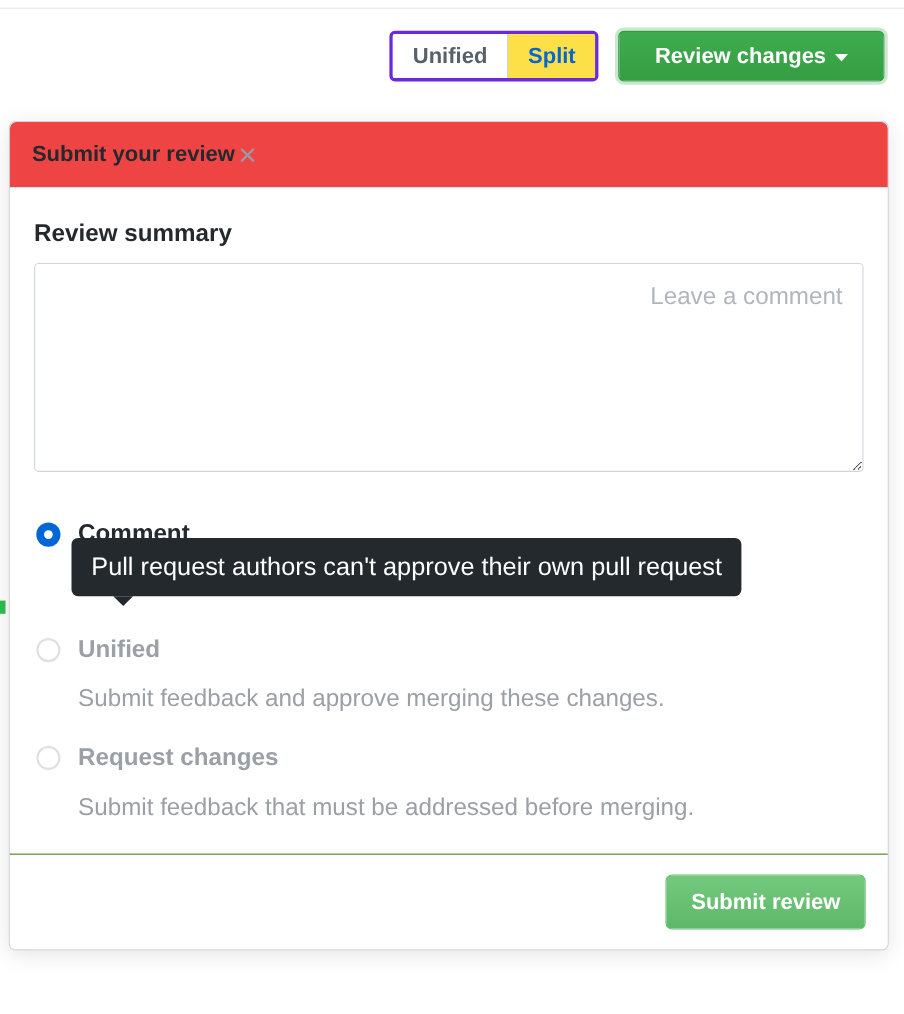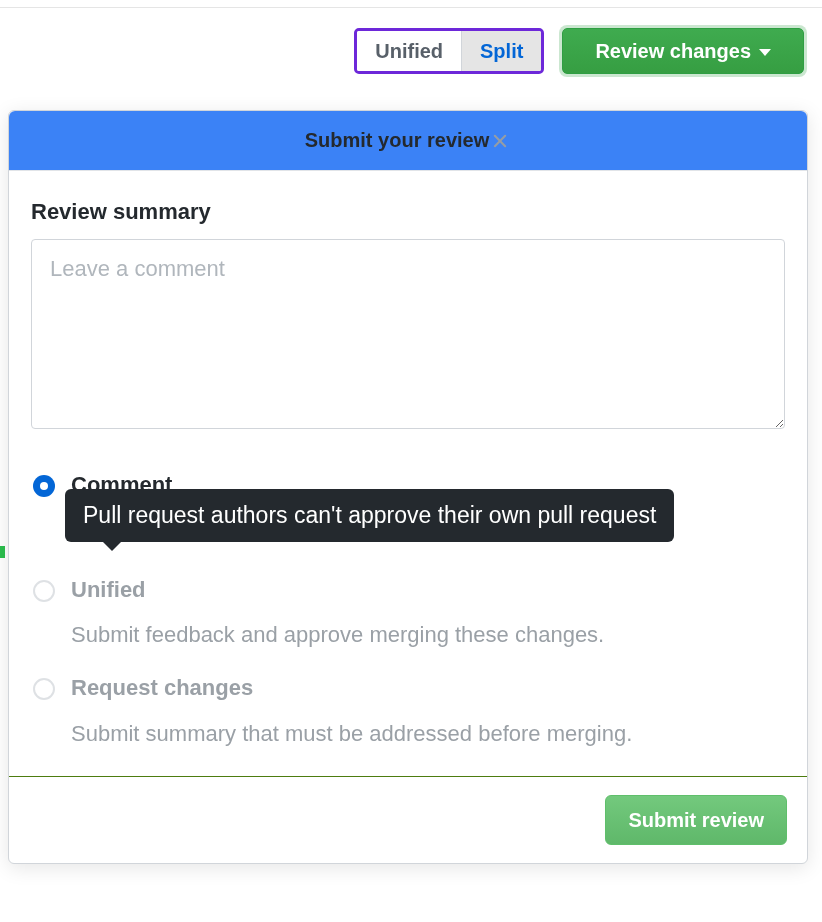--- a/index.html
+++ b/index.html
@@ -39,21 +39,21 @@
     font-size: 20px;
     font-weight: 600;
     color: #586069;
     display: flex;
     align-items: center;
     background: #fff;
     cursor: pointer;
   }
   .segmented .seg.active {
     color: #0366d6;
-    background: #e5e5e5;
+    background: #fde047;
   }
   .segmented .seg + .seg {
     border-left: 1px solid #d1d5da;
   }
   .btn-green {
     display: inline-flex;
     align-items: center;
     gap: 8px;
     height: 46px;
     padding: 0 32px;
@@ -79,24 +79,24 @@
     left: 8px; top: 110px;
     width: 800px;
     background: #fff;
     border: 1px solid #d1d5da;
     border-radius: 6px;
     box-shadow: 0 4px 20px rgba(0,0,0,0.1);
   }
   .panel-header {
     display: flex;
     align-items: center;
-    justify-content: center;
+    justify-content: flex-start;
     padding: 18px 20px;
     border-bottom: 1px solid #e1e4e8;
-    background: #3b82f6;
+    background: #ef4444;
     border-radius: 6px 6px 0 0;
   }
   .panel-header h3 {
     margin: 0;
     font-size: 20px;
     font-weight: 600;
     color: #24292e;
   }
   .close-x svg { display: block; }
   .close-x { cursor: pointer; color: #959da5; }
@@ -113,20 +113,21 @@
   textarea.review-comment {
     width: 100%;
     height: 190px;
     border: 1px solid #d1d5da;
     border-radius: 4px;
     padding: 16px 18px;
     font-size: 22px;
     color: #24292e;
     resize: both;
     font-family: inherit;
+    text-align: right;
   }
   textarea.review-comment::placeholder { color: #b0b6bc; }
 
   .options {
     margin-top: 38px;
     position: relative;
   }
   .option {
     display: flex;
     align-items: flex-start;
@@ -272,21 +273,21 @@
           <div class="opt-text">
             <div class="opt-title">Unified</div>
             <div class="opt-desc">Submit feedback and approve merging these changes.</div>
           </div>
         </div>
 
         <div class="option disabled">
           <div class="radio empty"></div>
           <div class="opt-text">
             <div class="opt-title">Request changes</div>
-            <div class="opt-desc">Submit summary that must be addressed before merging.</div>
+            <div class="opt-desc">Submit feedback that must be addressed before merging.</div>
           </div>
         </div>
 
       </div>
     </div>
 
     <div class="panel-footer">
       <div class="btn-submit">Submit review</div>
     </div>
 

